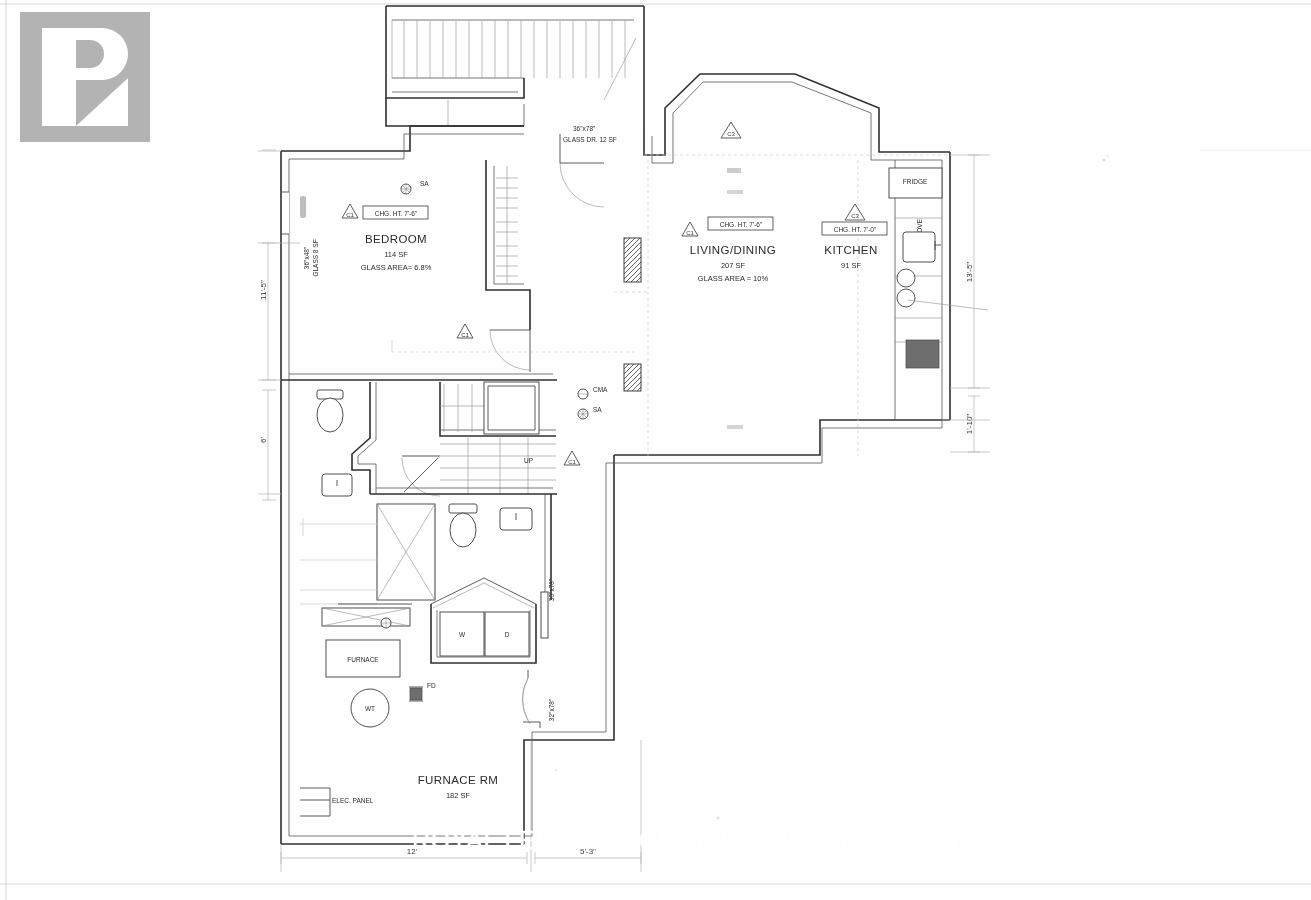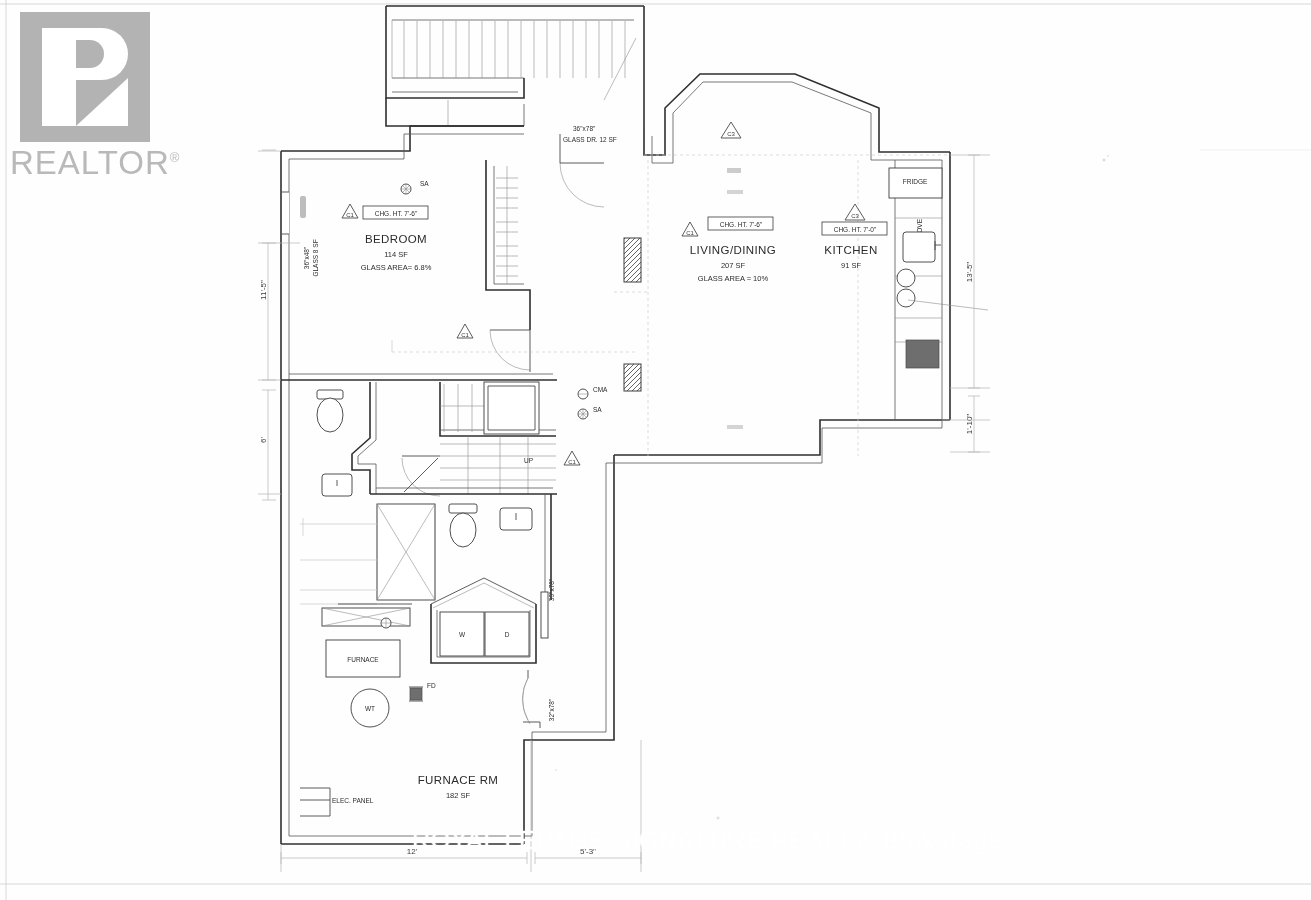--- a/index.html
+++ b/index.html
@@ -115,23 +115,20 @@
 
 <div id="page">
 
   <div id="realtor-logo">
     <div id="realtor-mark">
       <div class="bar"></div>
       <div class="bowl"></div>
       <div class="bowl-hole"></div>
       <div class="leg"></div>
     </div>
-    <div id="realtor-wordmark">
-      <span>REALTOR</span><sup>®</sup>
-    </div>
   </div>
 
   <div id="watermark">ROYAL LEPAGE SIGNATURE REALTY, Brokerage</div>
 
   <svg id="plan-svg" viewBox="0 0 1311 900">
     <defs>
       <pattern id="hatch" patternUnits="userSpaceOnUse" width="5" height="5">
         <rect width="5" height="5" fill="#ffffff"></rect>
         <path d="M-1,4 l6,-6 M-1,9 l6,-6 M-1,-1 l6,-6" stroke="#3c3c3c" stroke-width="0.8"></path>
       </pattern>

